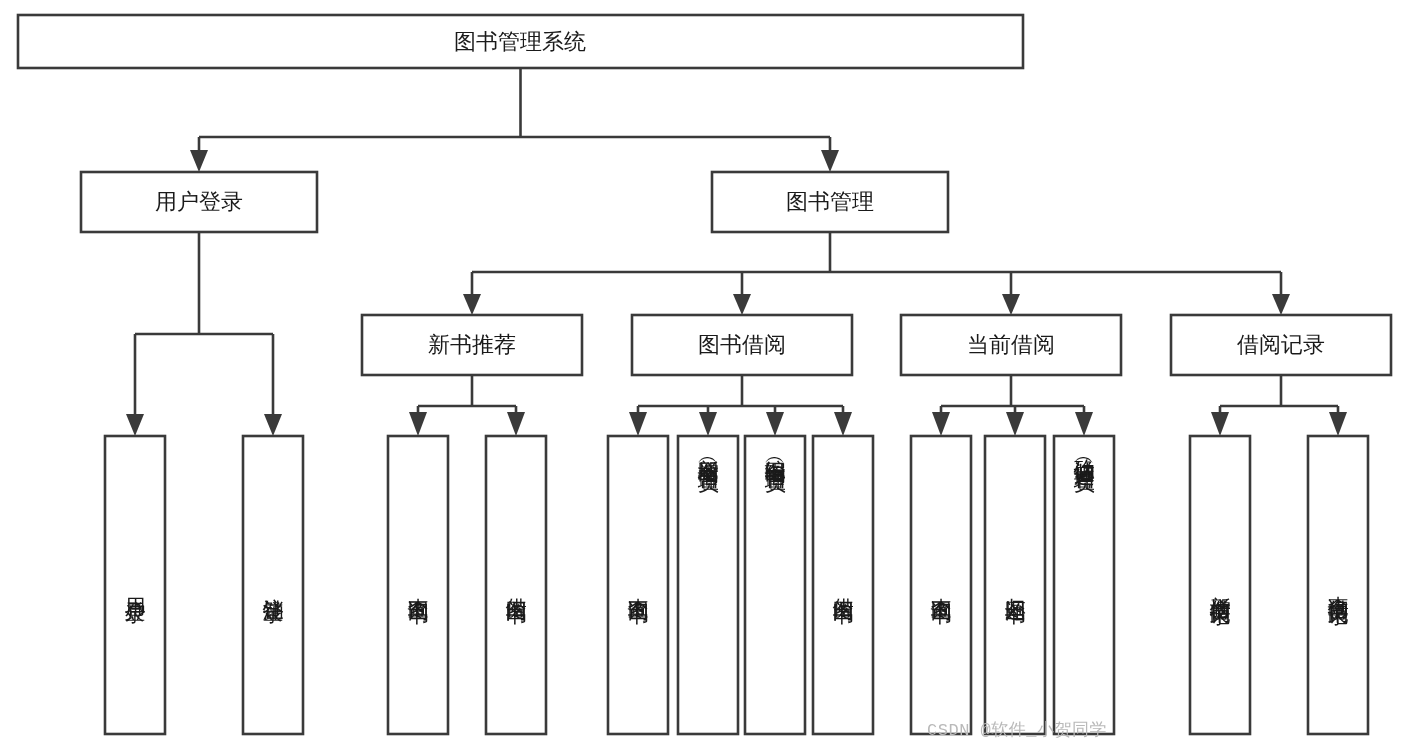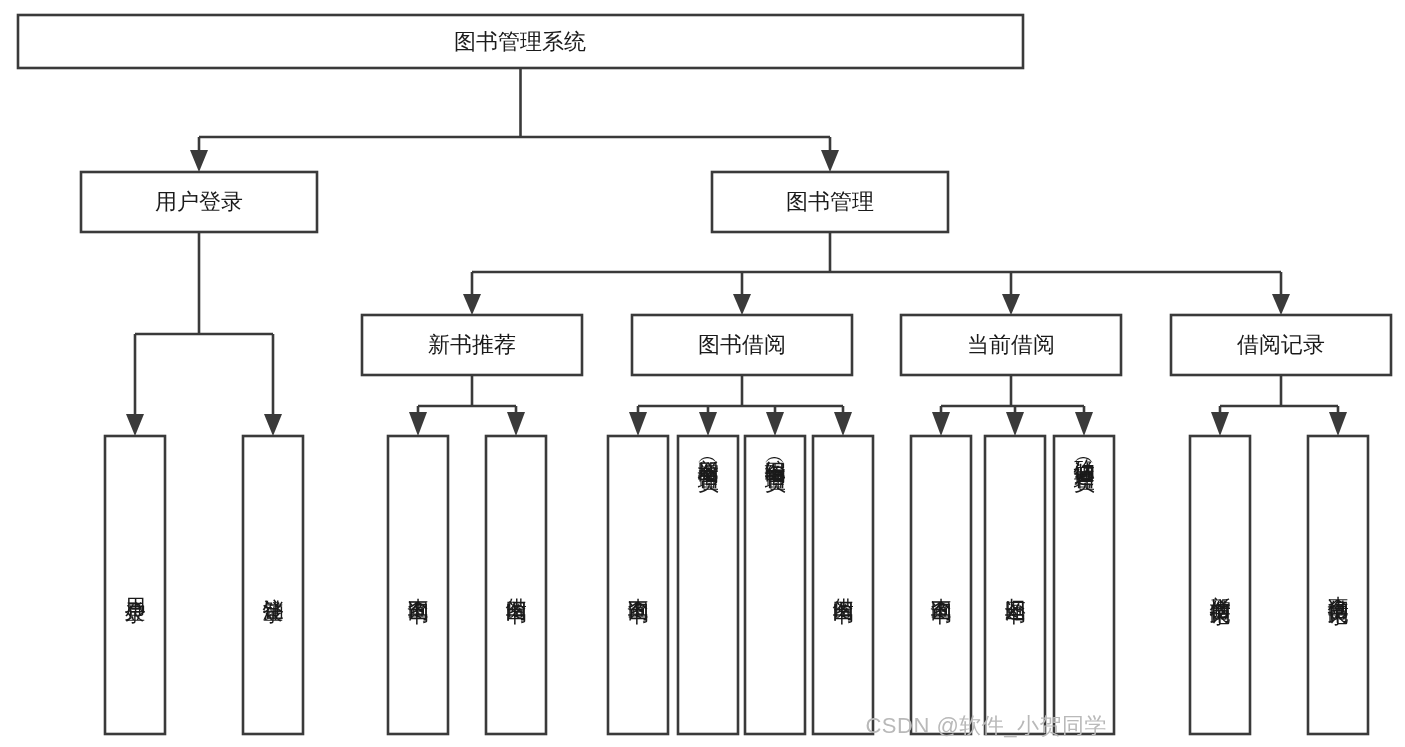--- a/index.html
+++ b/index.html
@@ -45,22 +45,22 @@
     fill: #1a1a1a;
     font-family: "DejaVu Sans", "Liberation Sans", sans-serif;
     font-size: 22px;
     text-anchor: middle;
     dominant-baseline: middle;
   }
   .watermark {
     position: absolute;
     right: 12px;
     bottom: 6px;
-    font-family: Liberation Sans, sans-serif;
-    font-size: 22px;
+    font-family: Liberation Mono, monospace;
+    font-size: 17px;
     color: #b9b9b9;
     white-space: nowrap;
     letter-spacing: 0.5px;
   }
 </style>
 </head>
 <body>
 
 <div id="diagram-root">
 

